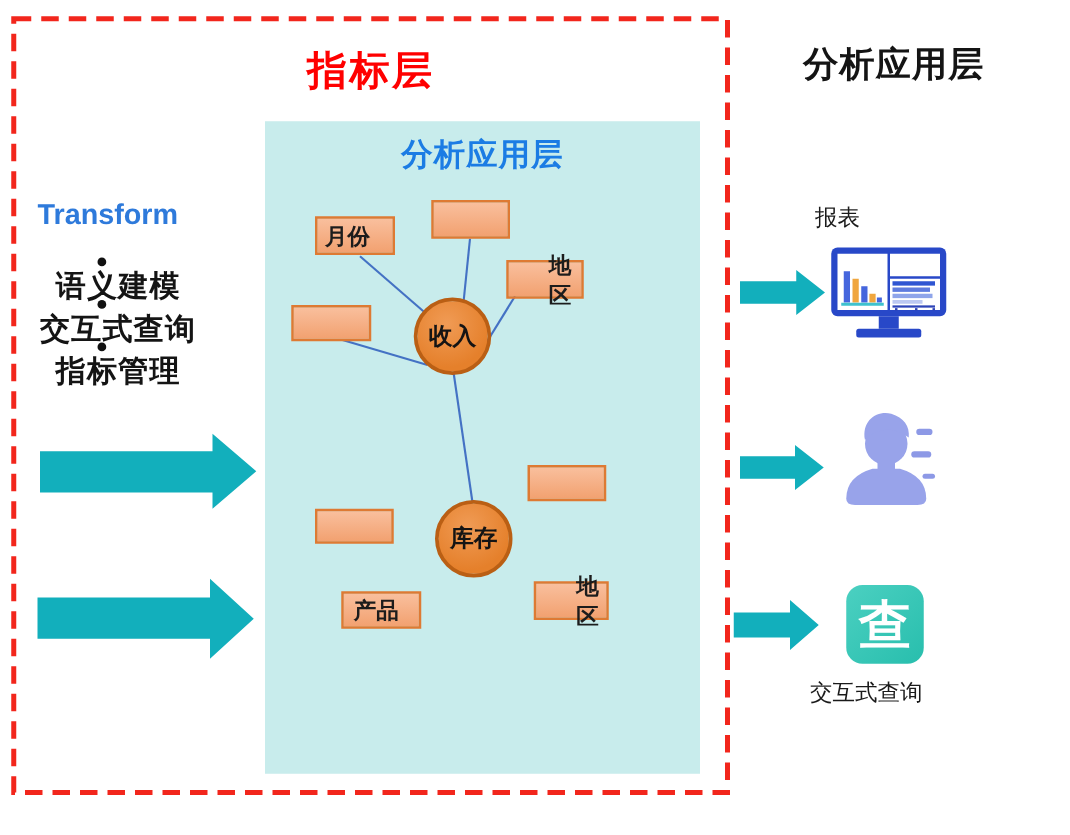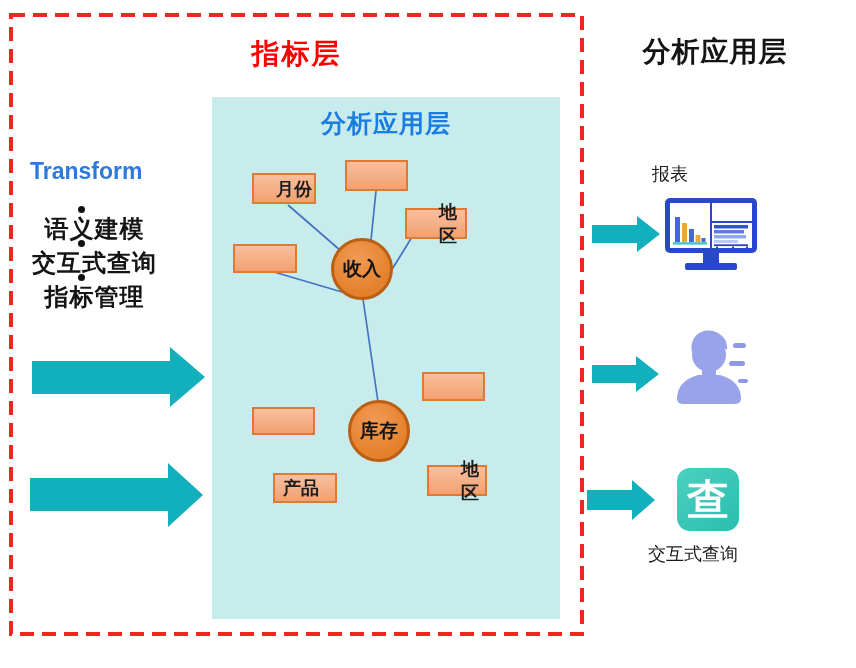--- a/index.html
+++ b/index.html
@@ -4,21 +4,21 @@
 <style>
   html,body{margin:0;padding:0;background:#ffffff;}
   .canvas{
     position:relative;width:856px;height:668px;background:#ffffff;overflow:hidden;
     font-family:"Liberation Sans", sans-serif;color:#111;
   }
   .abs{position:absolute;}
   
   .layer-title{
     left:11px;top:35px;width:571px;text-align:center;
-    font-size:28px;font-weight:700;letter-spacing:2px;color:#FF0000;
+    font-size:32px;font-weight:700;letter-spacing:2px;color:#FF0000;
   }
   .app-layer-title{
     left:600px;top:33px;width:230px;text-align:center;
     font-size:28px;font-weight:700;letter-spacing:1px;color:#141414;
   }
   
   .panel{
     left:212px;top:97px;width:348px;height:522px;background:#C8ECEC;z-index:1;
   }
   .panel-title{
@@ -34,21 +34,21 @@
   .bullet-dot{
     width:7px;height:7px;border-radius:50%;background:#111;margin-right:26px;flex:none;
   }
   .bullet-text{font-size:24px;font-weight:700;color:#141414;letter-spacing:1px;}
   
   .dim-rect{
     background:linear-gradient(180deg,#F9BF9D 0%,#F2A170 100%);
     border:2px solid #DE7A33;box-sizing:border-box;z-index:10;
     display:flex;align-items:center;font-size:18px;font-weight:600;color:#1c1c1c;padding-left:32px;
   }
-  .dim-left{padding-left:22px;justify-content:flex-start;}
+  .dim-left{padding-left:6px;justify-content:flex-start;}
   .dim-center{justify-content:center;}
   .hub-circle{
     width:62px;height:62px;border-radius:50%;box-sizing:border-box;z-index:10;
     background:radial-gradient(circle at 42% 32%,#F09B55 0%,#E5802B 70%);
     border:3px solid #BA5F14;
     display:flex;align-items:center;justify-content:center;
     font-size:19px;font-weight:700;color:#141414;
   }
   
   .overlay{left:0;top:0;z-index:5;pointer-events:none;}

